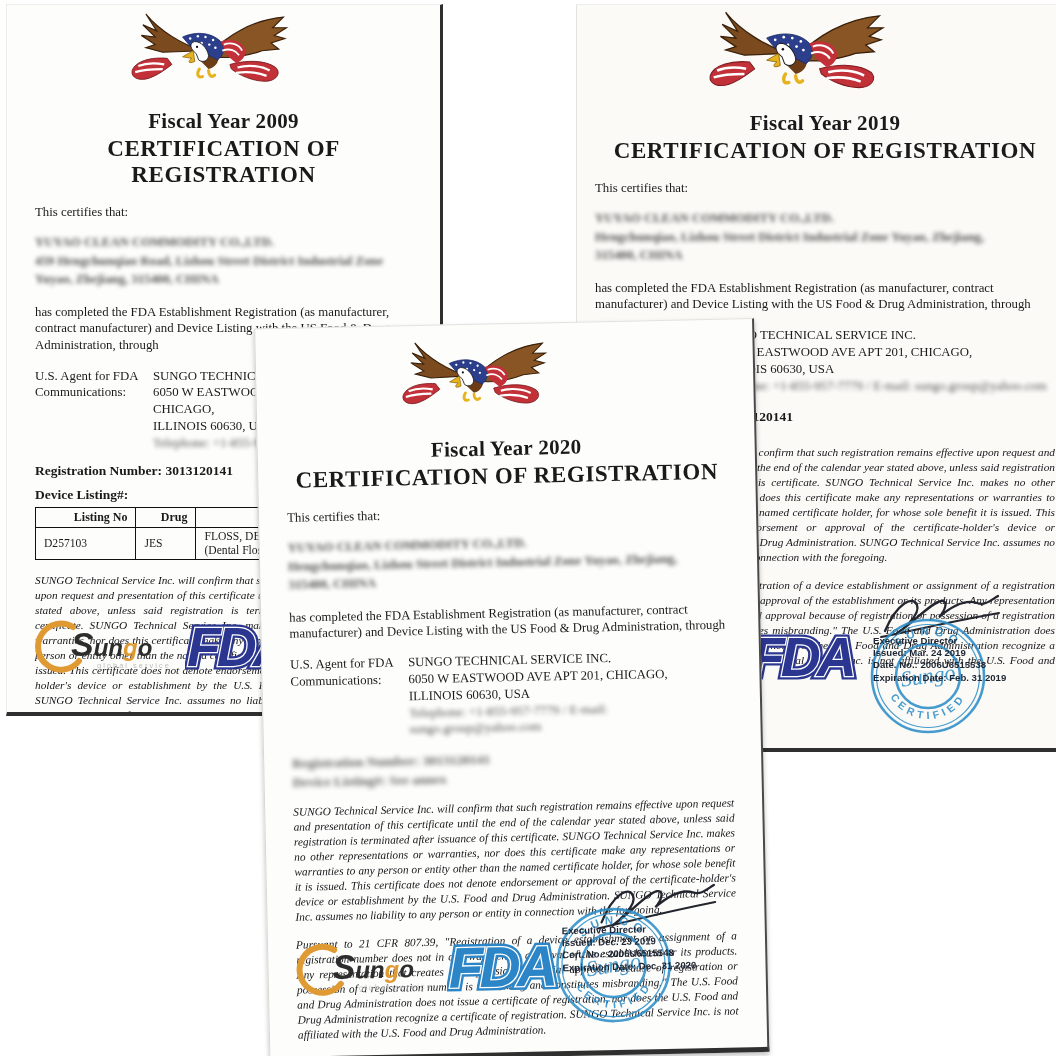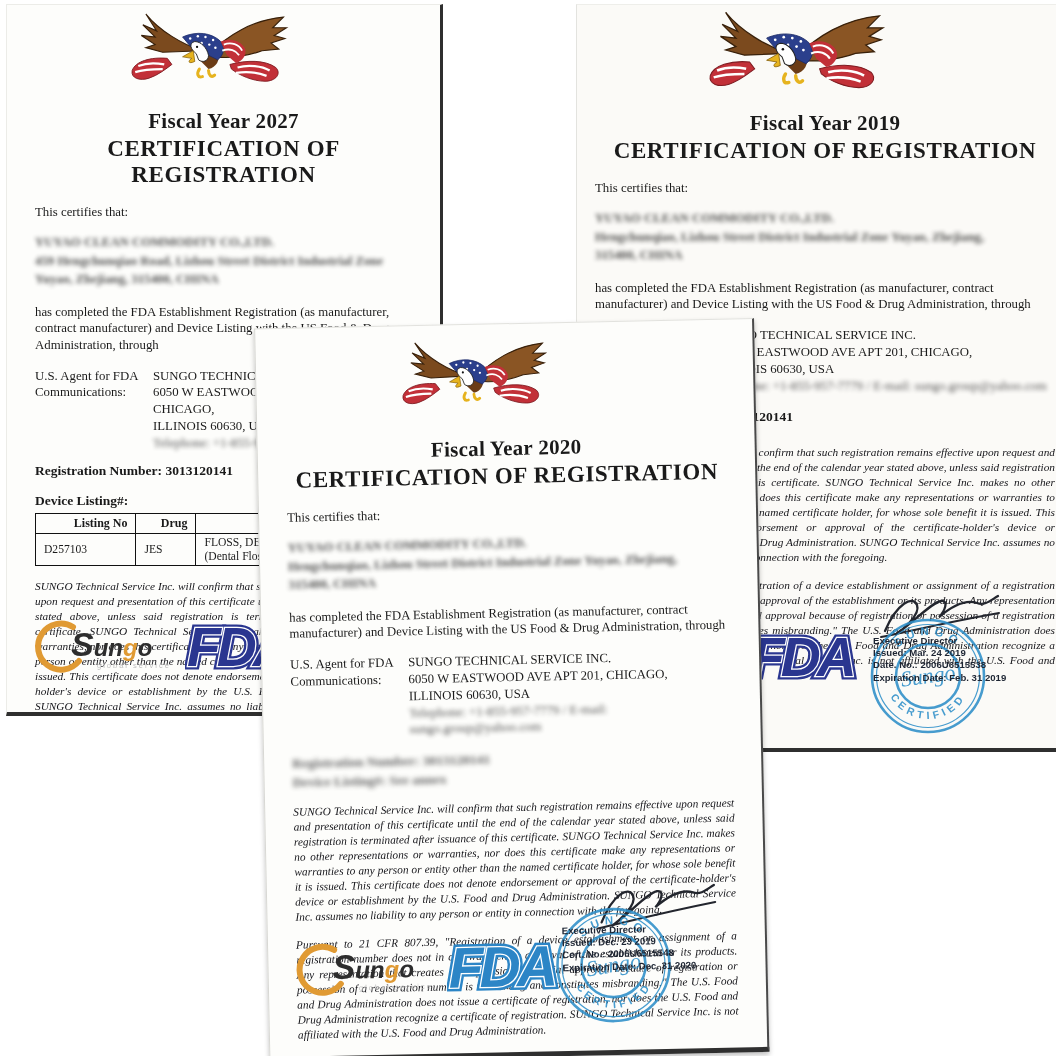--- a/index.html
+++ b/index.html
@@ -96,21 +96,21 @@
     </g>
   </defs>
 </svg>
 
 <div class="page" id="page-2018">
   <div class="hdr">
     <svg class="eagle" viewBox="0 0 220 110">
         <use href="#eagle-emblem"></use>
       </svg>
   </div>
-  <div class="fy">Fiscal Year 2027</div>
+  <div class="fy">Fiscal Year 2009</div>
   <div class="title">CERTIFICATION OF REGISTRATION</div>
   <div class="certifies">This certifies that:</div>
   <div class="company">
     <div>YUYAO CLEAN COMMODITY CO.,LTD.</div>
     <div>459 Hengchunqiao Road, Lizhou Street District Industrial Zone</div>
     <div>Yuyao, Zhejiang, 315400, CHINA</div>
   </div>
   <div class="para">has completed the FDA Establishment Registration (as manufacturer, contract manufacturer) and Device Listing with the US Food &amp; Drug Administration, through</div>
   <div class="agent">
     <div class="lblcol">
@@ -118,21 +118,21 @@
       <div>Communications:</div>
     </div>
     <div class="valcol">
       <div>SUNGO TECHNICAL SERVICE INC.</div>
       <div>6050 W EASTWOOD AVE APT 201, CHICAGO,</div>
       <div>ILLINOIS 60630, USA</div>
       <div class="phone">Telephone: +1-855-957-777</div>
     </div>
   </div>
   <div class="reg">Registration Number: 3013120141</div>
-  <div class="reg" style="margin-top:12px;">Device Listing#:</div>
+  <div class="reg" style="margin-top:6px;">Device Listing#:</div>
   <table class="tbl">
     <tbody>
         <tr>
       <th style="width:86px;">Listing No</th>
       <th style="width:44px;">Drug</th>
       <th style="width:208px;">Device Name</th>
     </tr>
     <tr>
       <td>D257103</td>
       <td>JES</td>

